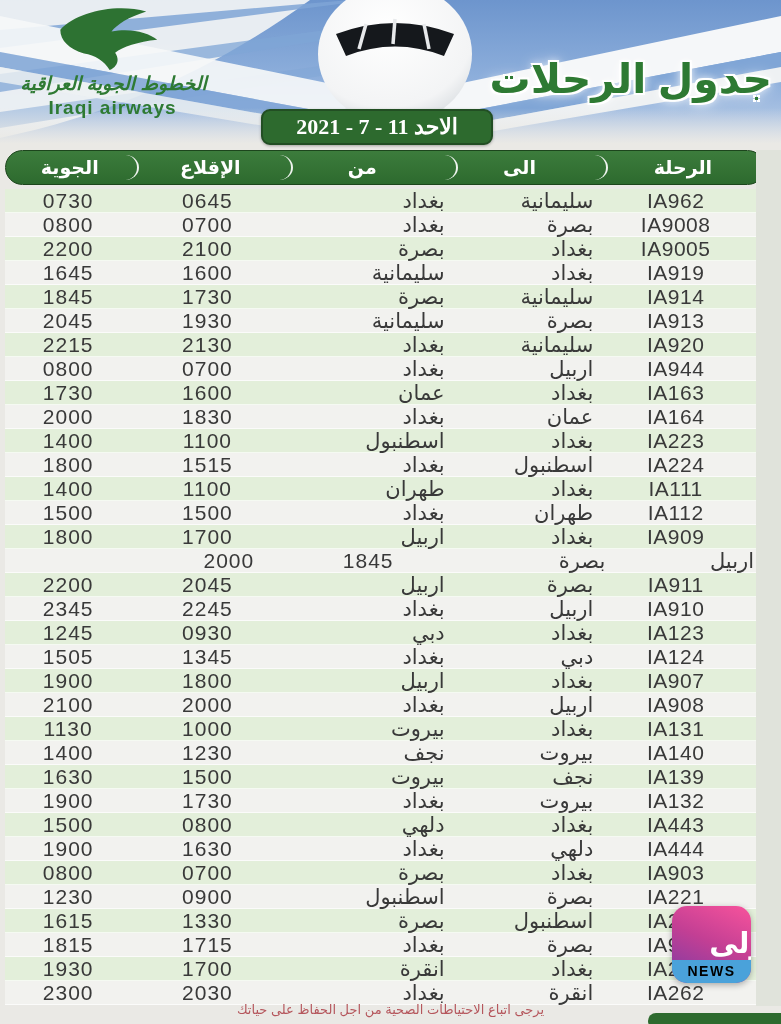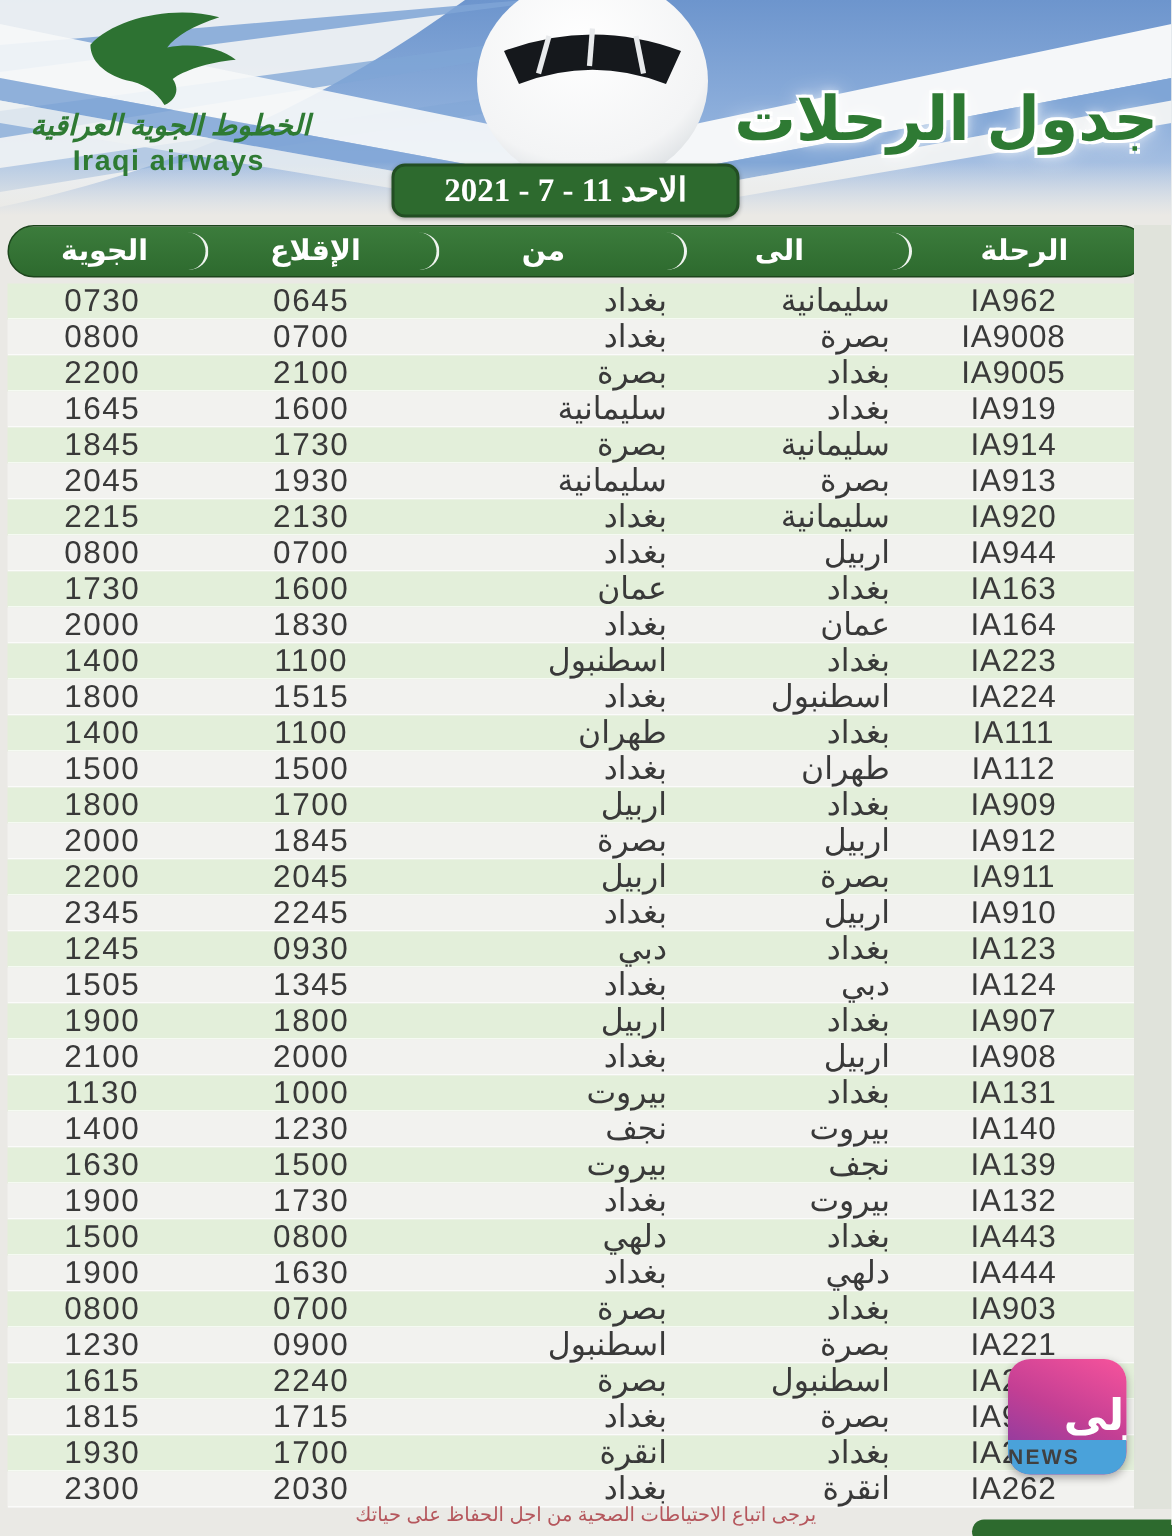--- a/index.html
+++ b/index.html
@@ -63,22 +63,22 @@
 
   
   .news-badge { position:absolute; left:672px; top:906px; width:79px; height:77px;
                 border-radius:15px; overflow:hidden;
                 background:linear-gradient(205deg,var(--news_pink,#f2519b) 5%,#c33f94 48%,var(--news_purple,#7b3ba4) 100%);
                 box-shadow:0 2px 6px rgba(0,0,0,.3); }
   .news-ar { position:absolute; top:16px; left:0; width:100%; text-align:center; color:#fff; direction:rtl;padding-left:48px; }
   .news-small { display:block; font-size:9px; font-weight:bold; margin:0 10px 0 0; text-align:right; }
   .news-main { display:block; font-size:29px; font-weight:bold; line-height:22px; }
   .news-band { position:absolute; bottom:0; left:0; width:100%; height:23px;
-               background:var(--news_blue,#4aa2da); color:#404040; font-size:14px; font-weight:bold;
-               letter-spacing:1.5px; line-height:23px; }
+               background:var(--news_blue,#4aa2da); color:#000000; font-size:14px; font-weight:bold;
+               letter-spacing:1.5px; text-align:center; line-height:23px; }
 </style>
 </head>
 <body>
 
 <div class="page">
 
   <div class="hero">
     <svg class="hero-art" viewBox="0 0 781 150" preserveAspectRatio="none">
       <defs>
         <linearGradient id="sky" x1="0" y1="0" x2="0" y2="1">
@@ -249,21 +249,20 @@
       <div class="cell c-arr">1500</div>
     </div>
       <div class="row main">
       <div class="cell c-flight">IA909</div>
       <div class="cell c-from">بغداد</div>
       <div class="cell c-to">اربيل</div>
       <div class="cell c-dep">1700</div>
       <div class="cell c-arr">1800</div>
     </div>
       <div class="row alt">
-      <div class="cell c-flight">IA912</div>
       <div class="cell c-from">اربيل</div>
       <div class="cell c-to">بصرة</div>
       <div class="cell c-dep">1845</div>
       <div class="cell c-arr">2000</div>
     </div>
       <div class="row main">
       <div class="cell c-flight">IA911</div>
       <div class="cell c-from">بصرة</div>
       <div class="cell c-to">اربيل</div>
       <div class="cell c-dep">2045</div>
@@ -357,21 +356,21 @@
       <div class="cell c-flight">IA221</div>
       <div class="cell c-from">بصرة</div>
       <div class="cell c-to">اسطنبول</div>
       <div class="cell c-dep">0900</div>
       <div class="cell c-arr">1230</div>
     </div>
       <div class="row main">
       <div class="cell c-flight">IA222</div>
       <div class="cell c-from">اسطنبول</div>
       <div class="cell c-to">بصرة</div>
-      <div class="cell c-dep">2240</div>
+      <div class="cell c-dep">1330</div>
       <div class="cell c-arr">1615</div>
     </div>
       <div class="row alt">
       <div class="cell c-flight">IA904</div>
       <div class="cell c-from">بصرة</div>
       <div class="cell c-to">بغداد</div>
       <div class="cell c-dep">1715</div>
       <div class="cell c-arr">1815</div>
     </div>
       <div class="row main">

